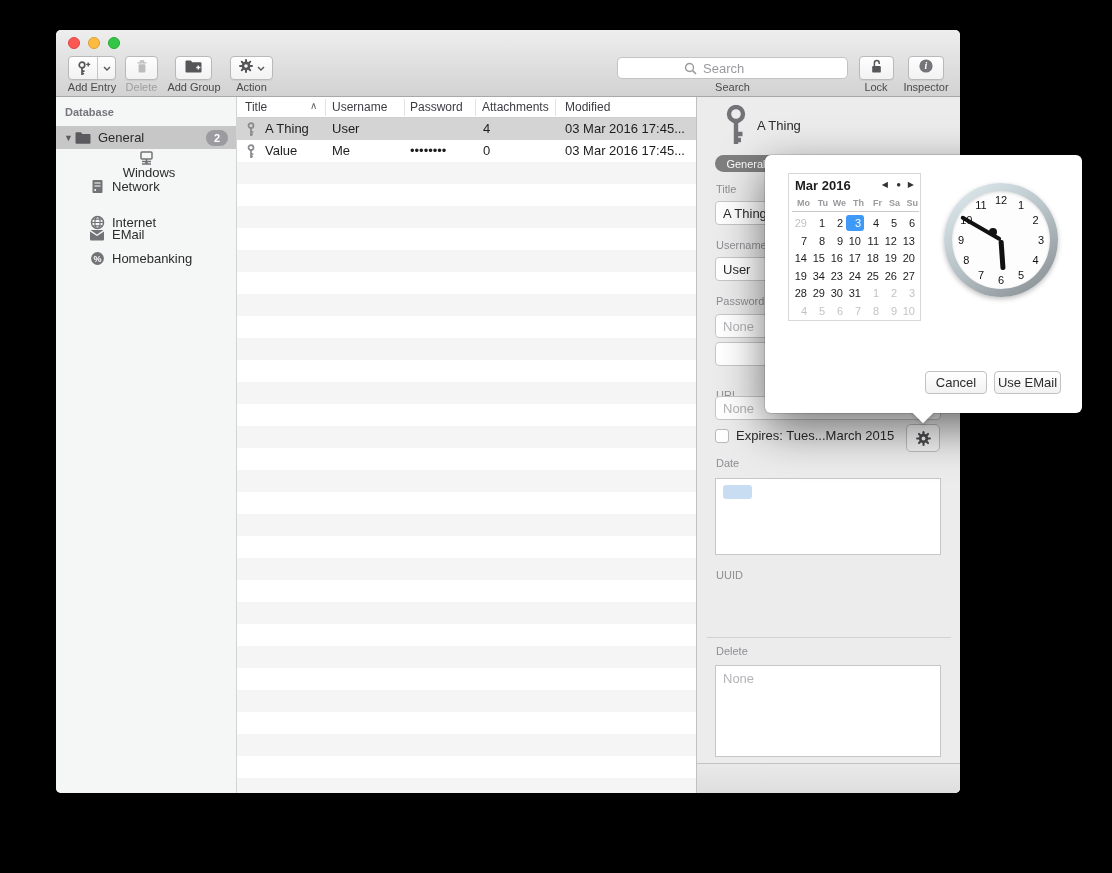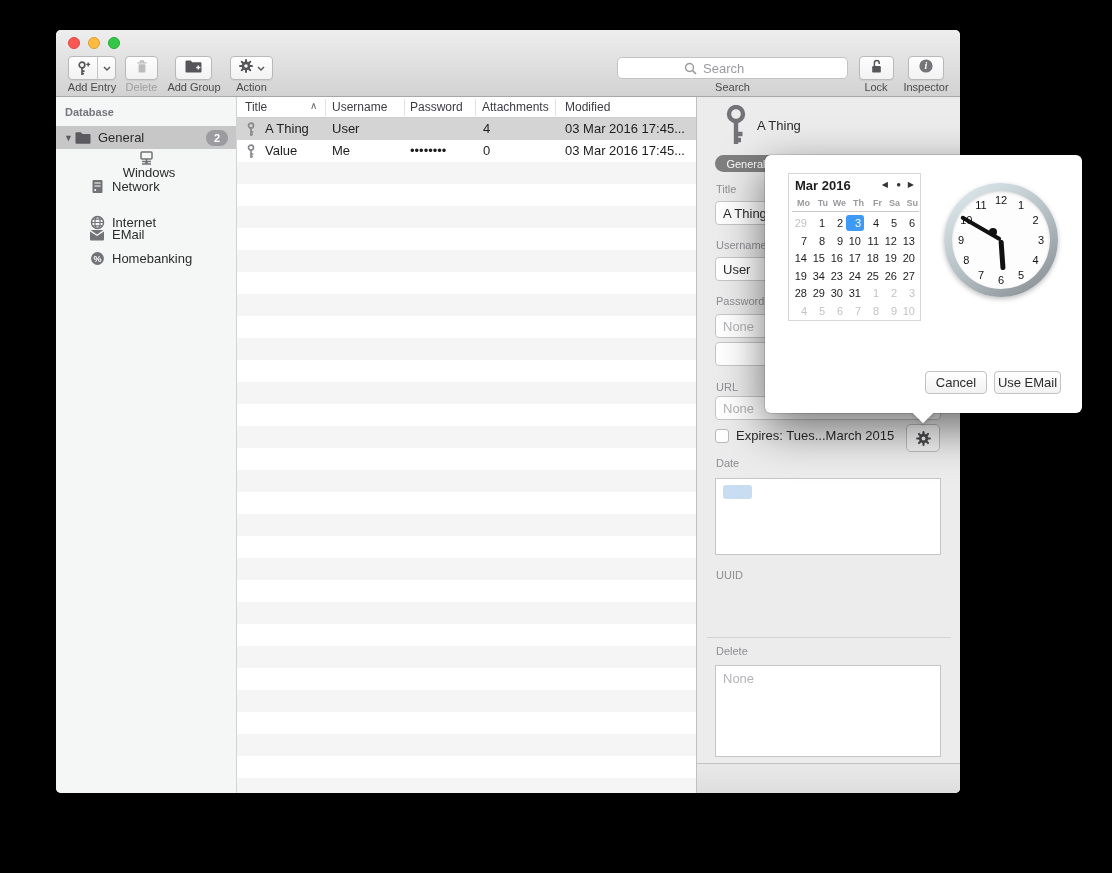--- a/index.html
+++ b/index.html
@@ -388,21 +388,21 @@
         <div class="fld-label" style="top:86px">Title</div>
         <div class="fld" style="top:104px">A Thing</div>
 
         <div class="fld-label" style="top:142px">Username</div>
         <div class="fld" style="top:160px">User</div>
 
         <div class="fld-label" style="top:198px">Password</div>
         <div class="fld ph" style="top:217px">None</div>
         <div class="fld" style="top:245px"></div>
 
-        <div class="fld-label" style="top:284px">URL</div>
+        <div class="fld-label" style="top:292px">URL</div>
         <div class="fld ph" style="top:299px">None</div>
 
         <div id="expires-row">
           <div id="expires-check"></div>
           <div id="expires-label">Expires: Tues...March 2015</div>
         </div>
         <div id="expires-gear">
           <svg width="17" height="17" viewBox="0 0 16 16">
               <g fill="#4c4c4f">
                 <rect x="7" y="1" width="2" height="14" rx="1"></rect>

